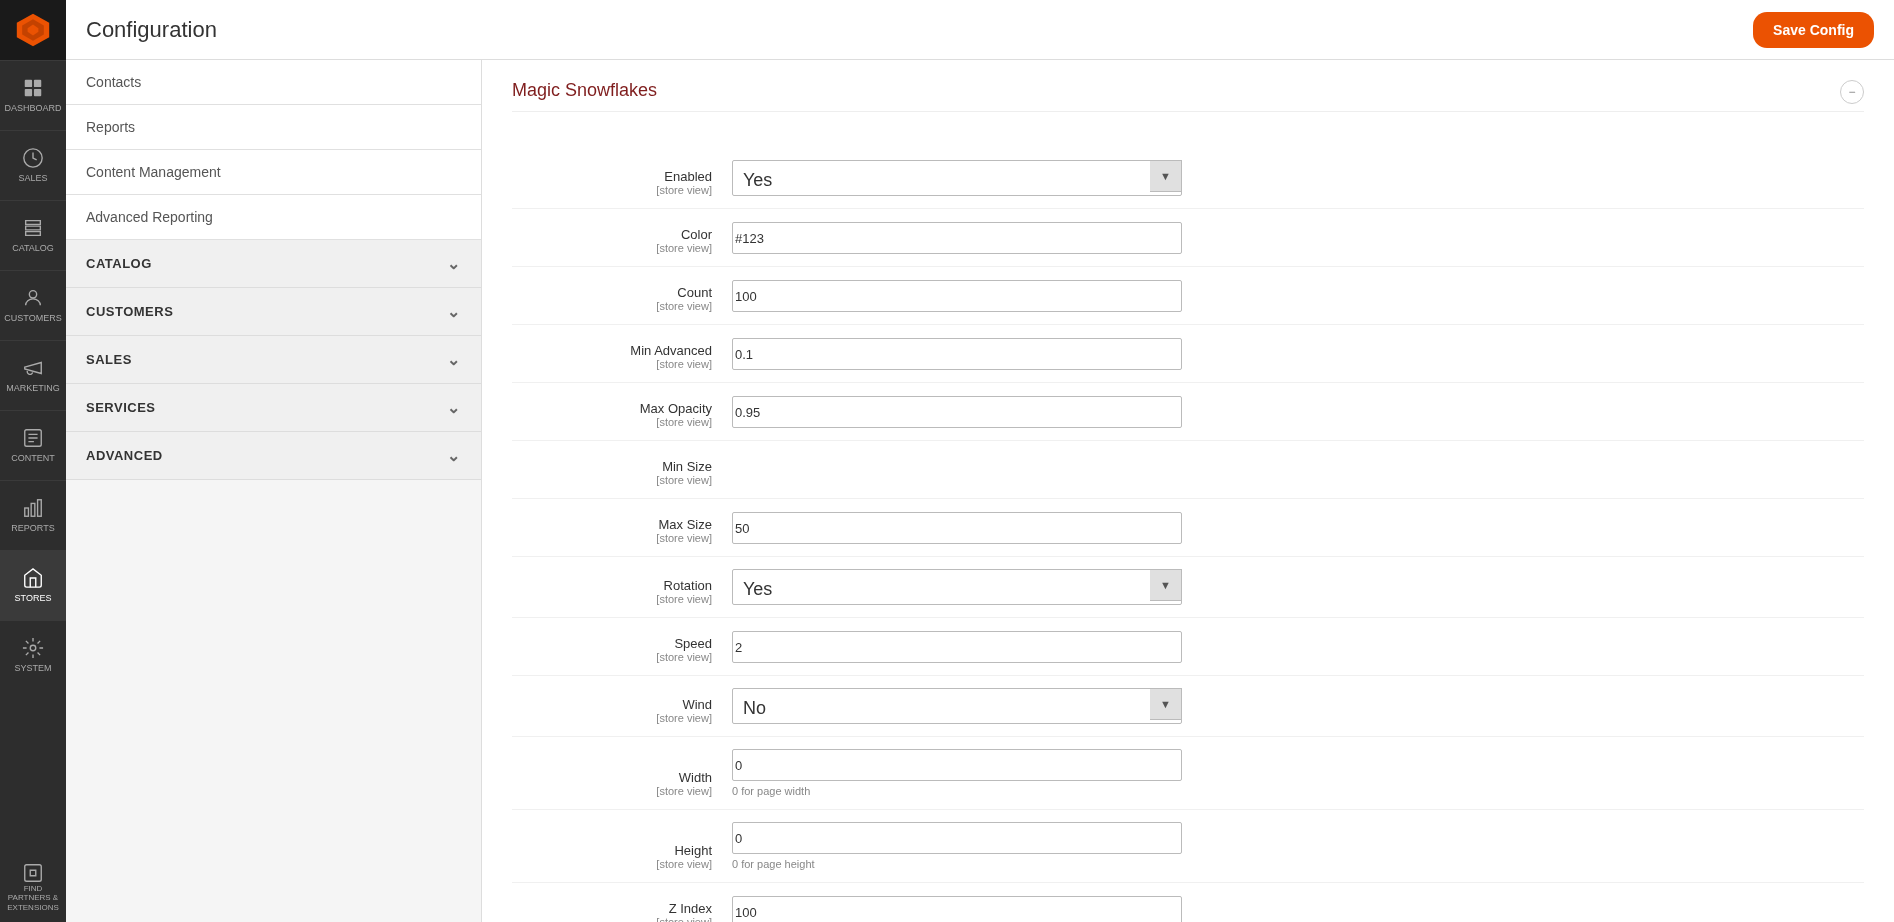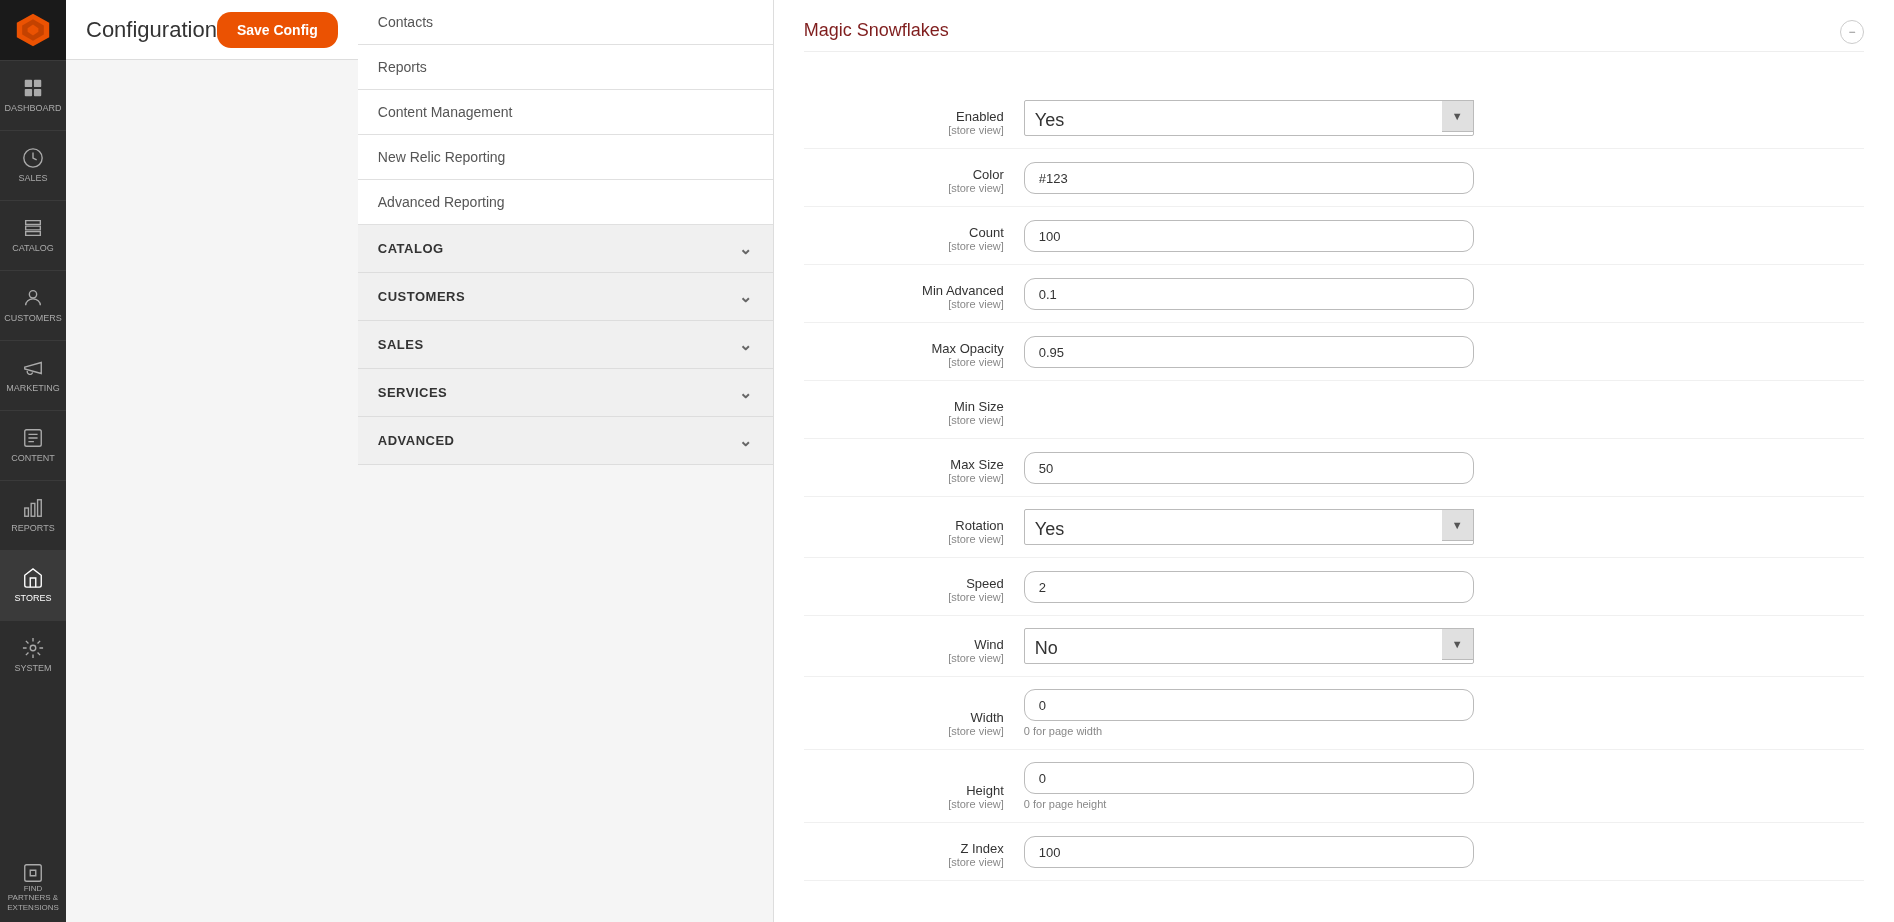--- a/index.html
+++ b/index.html
@@ -56,21 +56,21 @@
       cursor: pointer;
       padding: 8px 16px;
       text-align: center;
       margin-top: auto;
     }
     .sidebar-find-label { font-size: 8px; text-transform: uppercase; line-height: 1.2; }
 
     
     .main-wrapper {
       display: flex;
-      flex-direction: row;
+      flex-direction: column;
       flex: 1;
       overflow: hidden;
     }
 
     
     .header {
       background: #fff;
       border-bottom: 1px solid #ddd;
       height: 60px;
       display: flex;
@@ -175,26 +175,26 @@
     .config-label { font-size: 13px; color: #333; font-weight: 500; }
     .config-scope { font-size: 11px; color: #888; display: block; }
 
     .config-input-col {
       flex: 1;
     }
 
     .config-input {
       width: 100%;
       max-width: 450px;
-      padding: 6px 14px;
+      padding: 6px 2px;
       border: 1px solid #bbb;
       background: #fff;
       font-size: 13px;
       color: #333;
-      border-radius: 11px;
+      border-radius: 2px;
       height: 32px;
     }
 
     .config-select-wrap {
       position: relative;
       display: inline-block;
       width: 100%;
       max-width: 450px;
     }
     .config-select {
@@ -338,21 +338,20 @@
     <h1 class="page-title">Configuration</h1>
     <button class="save-config-btn">Save Config</button>
   </header>
 
   <div class="content-area">
 
     <div class="left-panel">
       <a class="left-menu-item">Contacts</a>
       <a class="left-menu-item">Reports</a>
       <a class="left-menu-item">Content Management</a>
-      <a class="left-menu-item">New Relic Reporting</a>
       <a class="left-menu-item">Advanced Reporting</a>
 
       <div class="left-section-header">
         <span>CATALOG</span>
         <span class="chevron-down">⌄</span>
       </div>
       <div class="left-section-header">
         <span>CUSTOMERS</span>
         <span class="chevron-down">⌄</span>
       </div>

